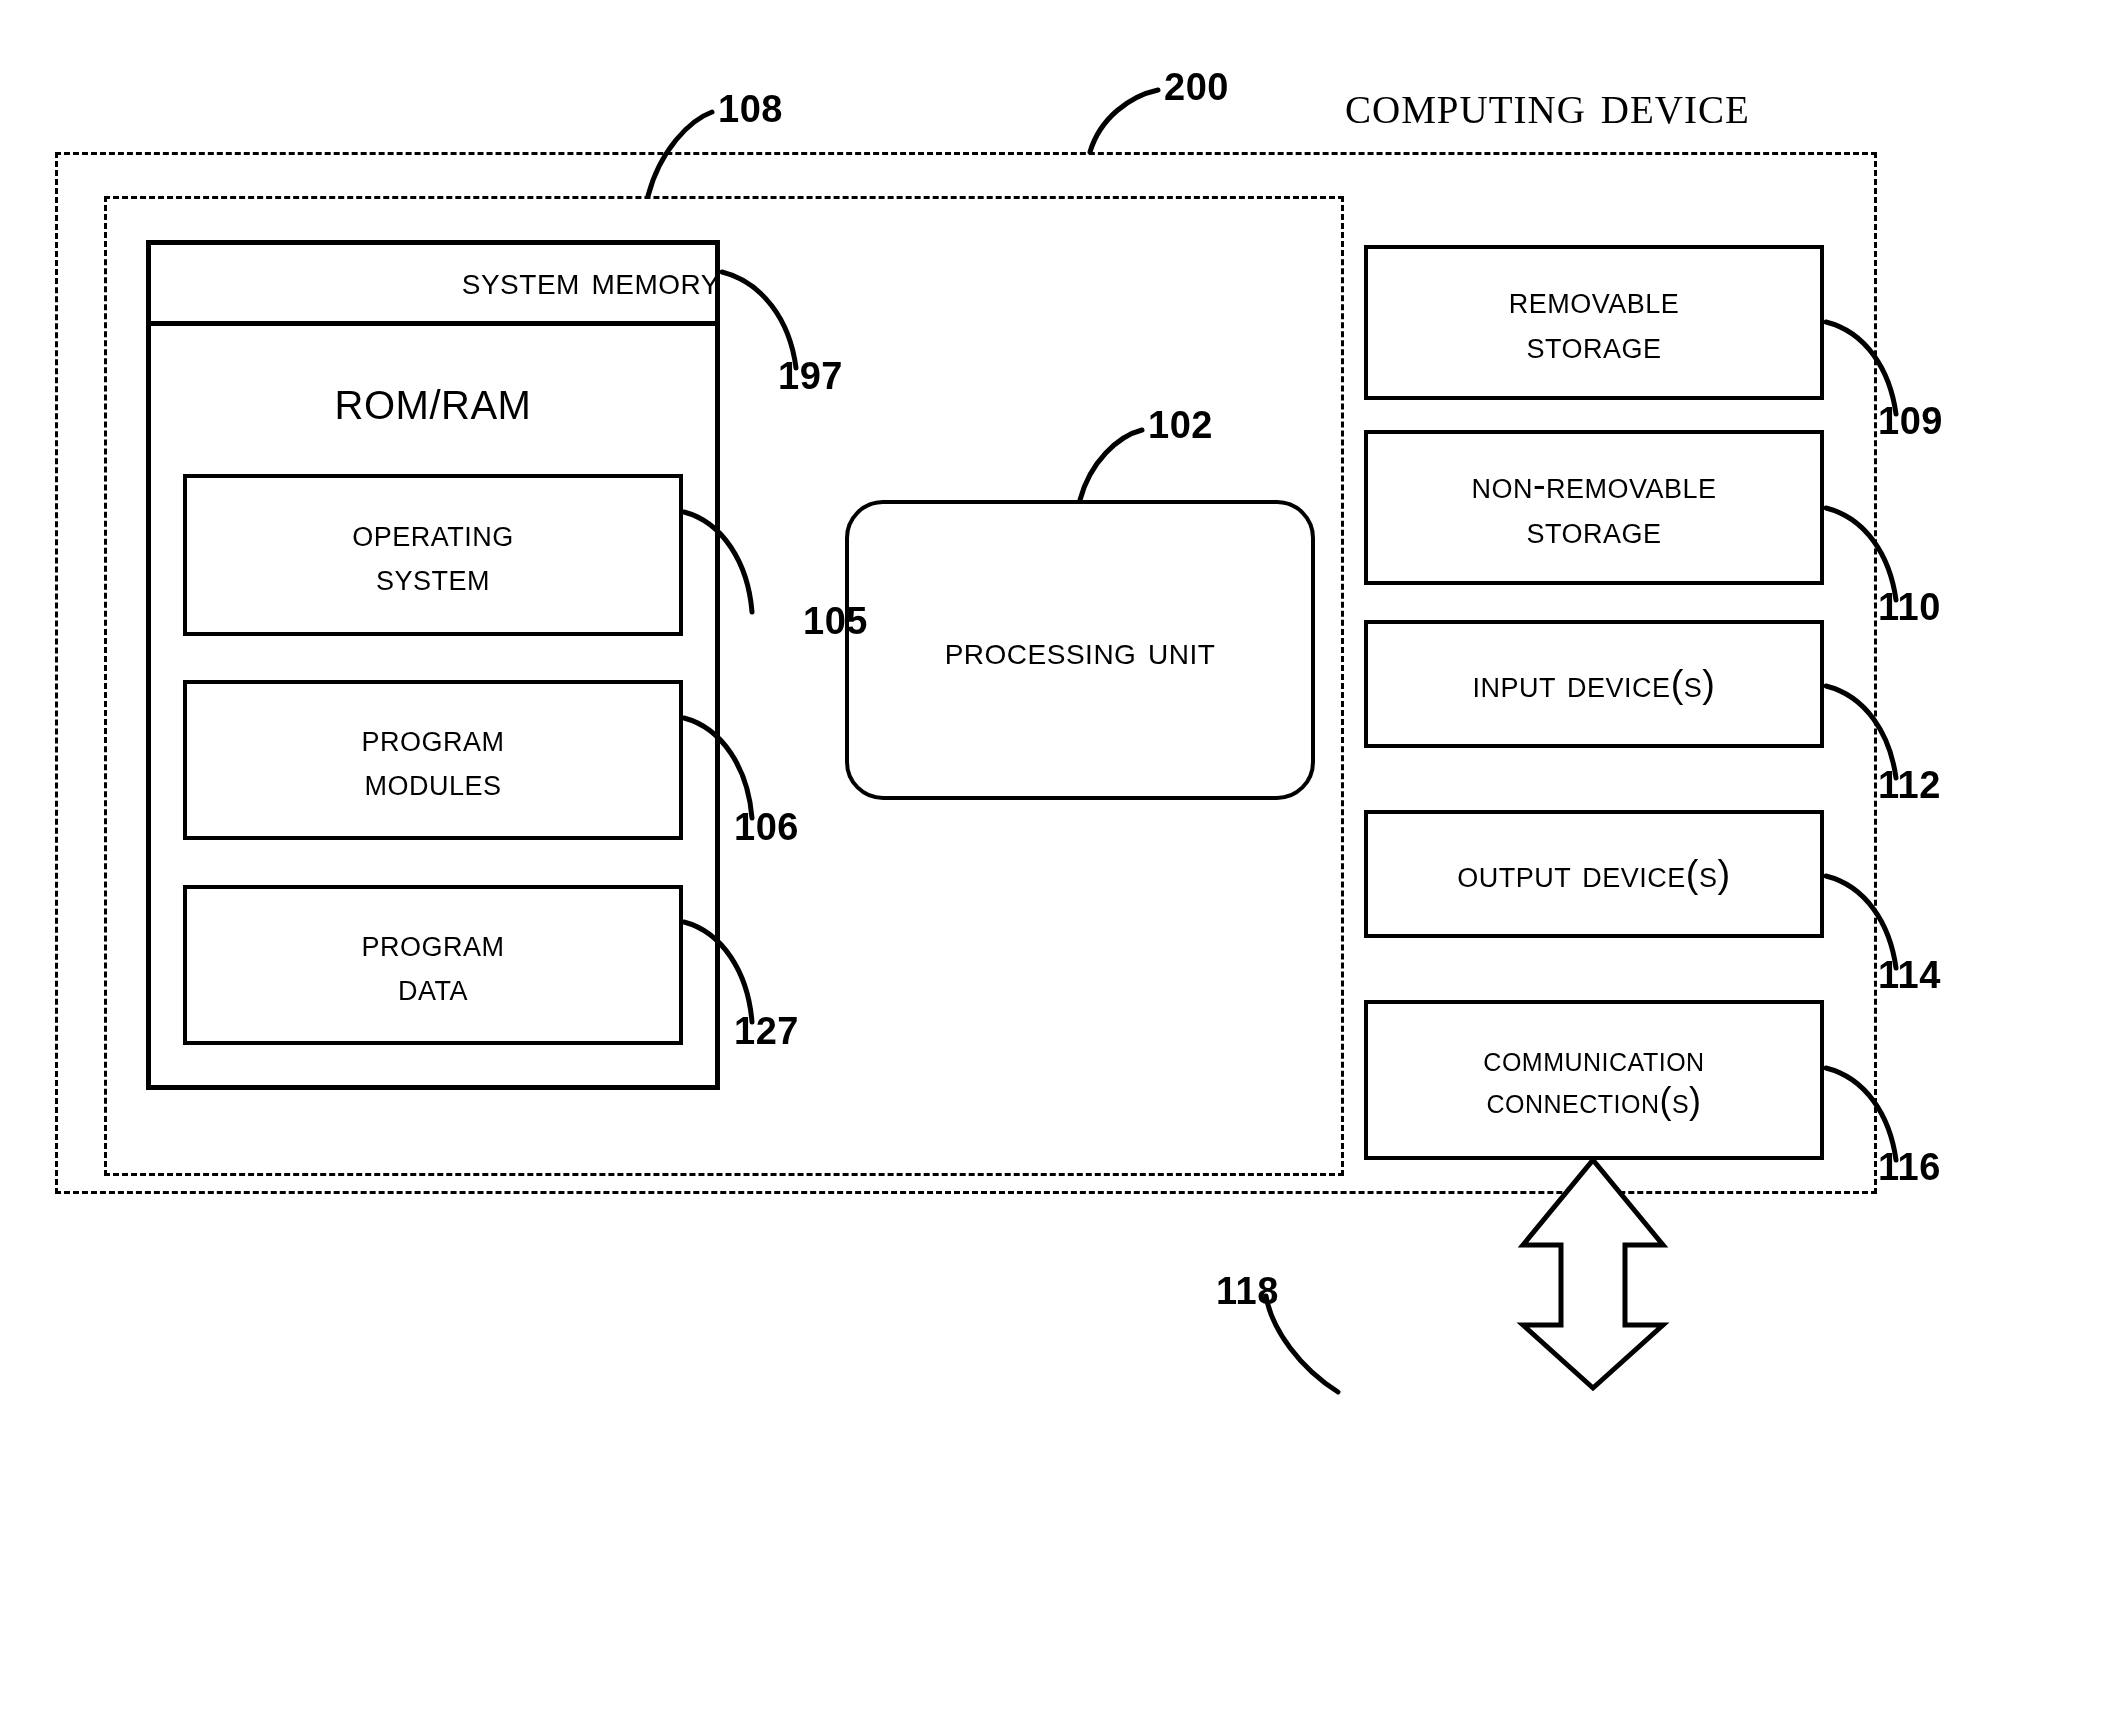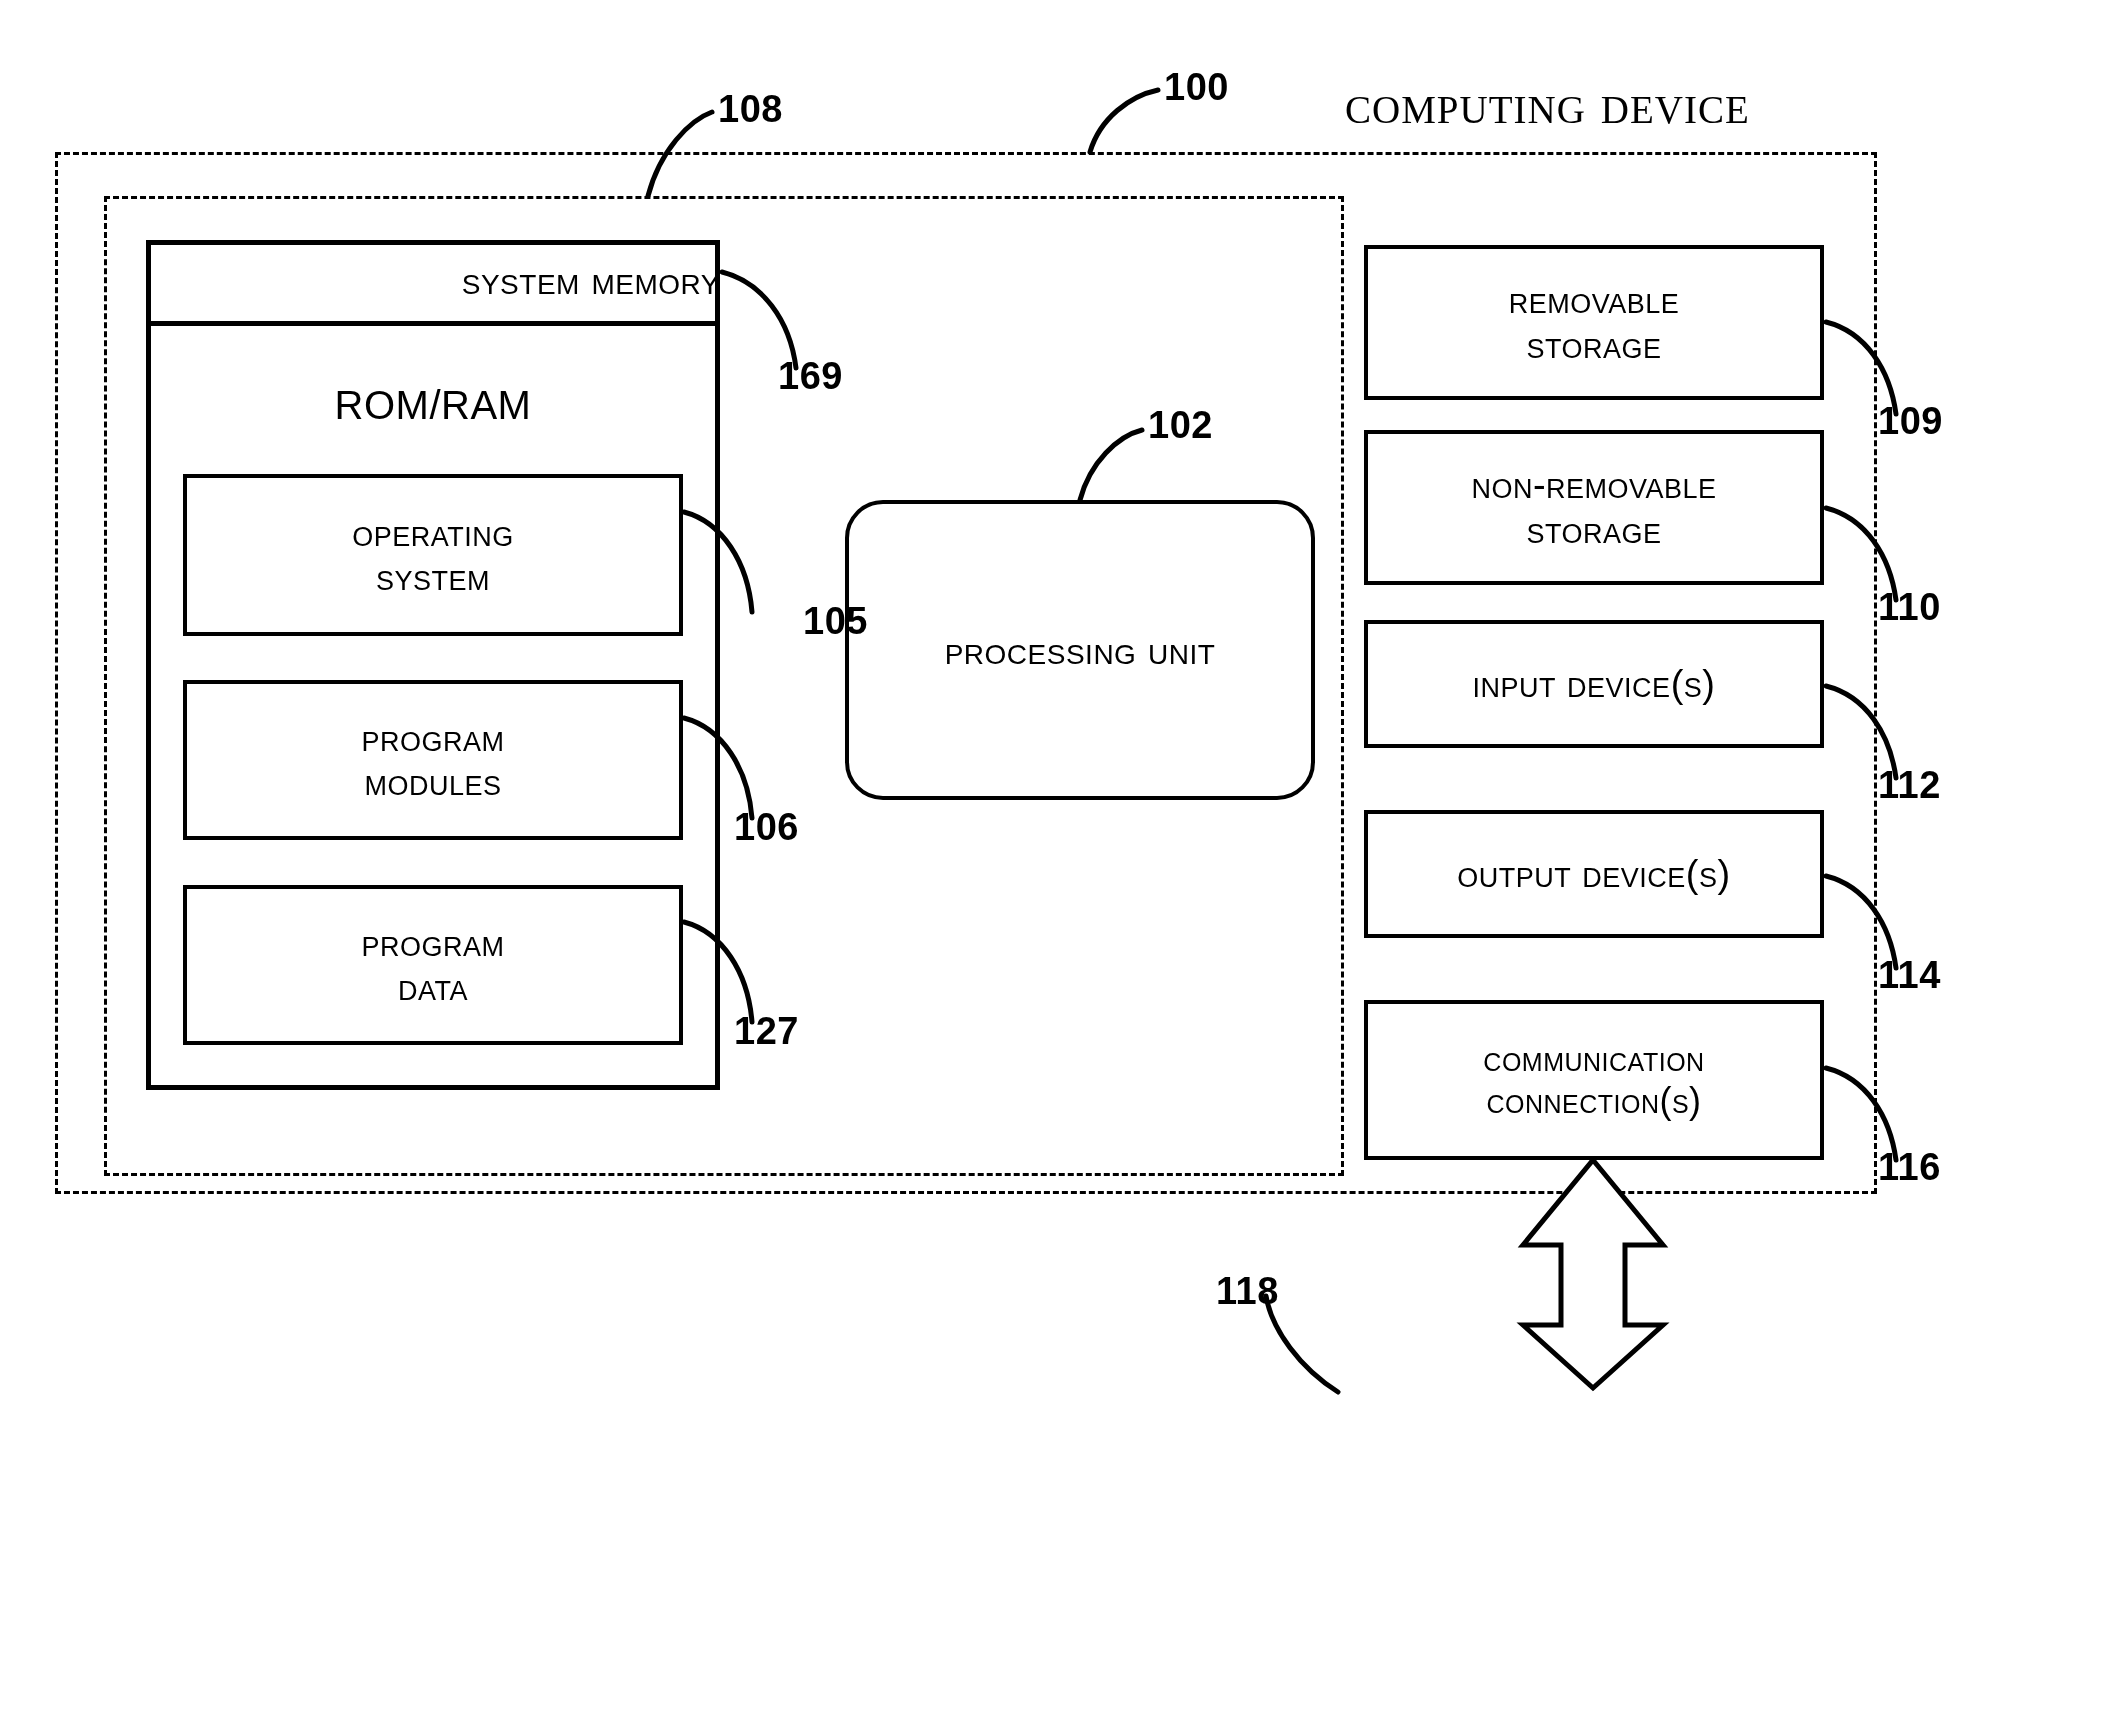--- a/index.html
+++ b/index.html
@@ -198,22 +198,22 @@
 
       <path d="M 1826 1068 C 1866 1078, 1890 1116, 1896 1160"></path>
 
       <path d="M 1338 1392 C 1300 1368, 1272 1330, 1266 1296"></path>
     </g>
 
     <polygon points="1593,1160 1663,1245 1625,1245 1625,1325 1663,1325 1593,1388 1523,1325 1561,1325 1561,1245 1523,1245" fill="#ffffff" stroke="#000000" stroke-width="5" stroke-linejoin="miter"></polygon>
   </svg>
 
   <div class="ref" style="left:718px; top:88px;">108</div>
-  <div class="ref" style="left:1164px; top:66px;">100</div>
-  <div class="ref" style="left:778px; top:355px;">169</div>
+  <div class="ref" style="left:1164px; top:66px;">200</div>
+  <div class="ref" style="left:778px; top:355px;">197</div>
   <div class="ref" style="left:764px; top:600px;margin-left:39px;">105</div>
   <div class="ref" style="left:734px; top:806px;">106</div>
   <div class="ref" style="left:734px; top:1010px;">127</div>
   <div class="ref" style="left:1148px; top:404px;">102</div>
   <div class="ref" style="left:1878px; top:400px;">109</div>
   <div class="ref" style="left:1878px; top:586px;">110</div>
   <div class="ref" style="left:1878px; top:764px;">112</div>
   <div class="ref" style="left:1878px; top:954px;">114</div>
   <div class="ref" style="left:1878px; top:1146px;">116</div>
   <div class="ref" style="left:1216px; top:1270px;">118</div>

